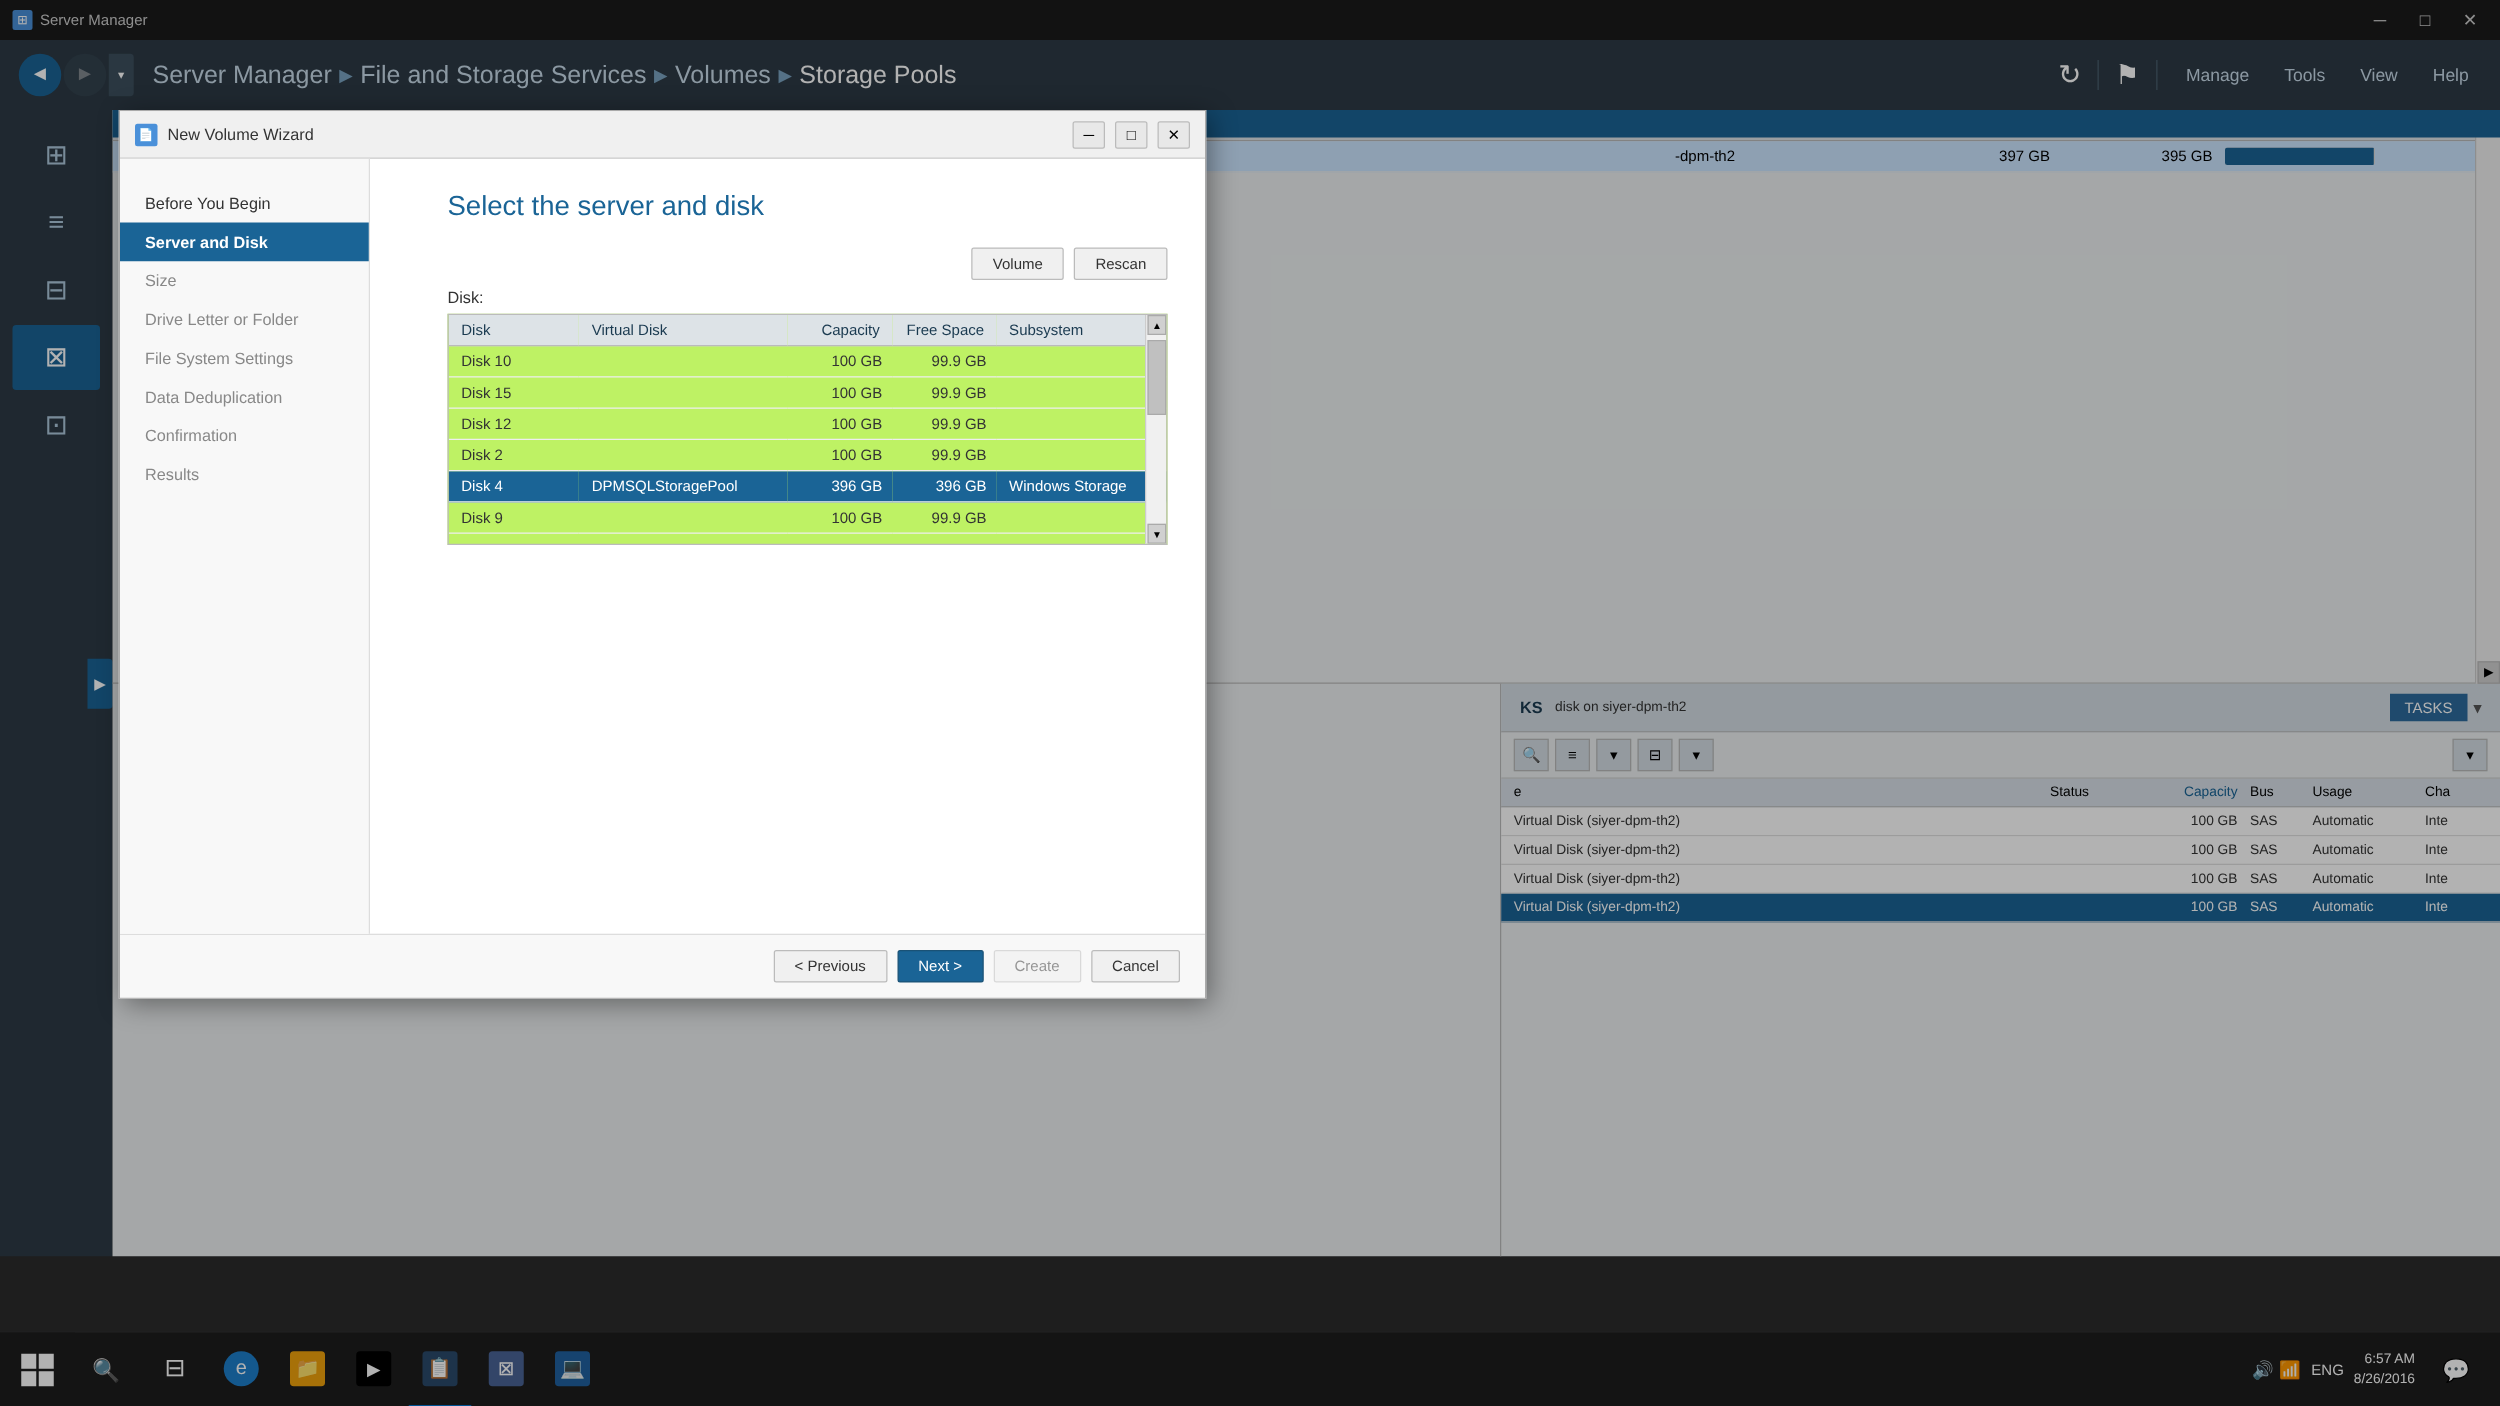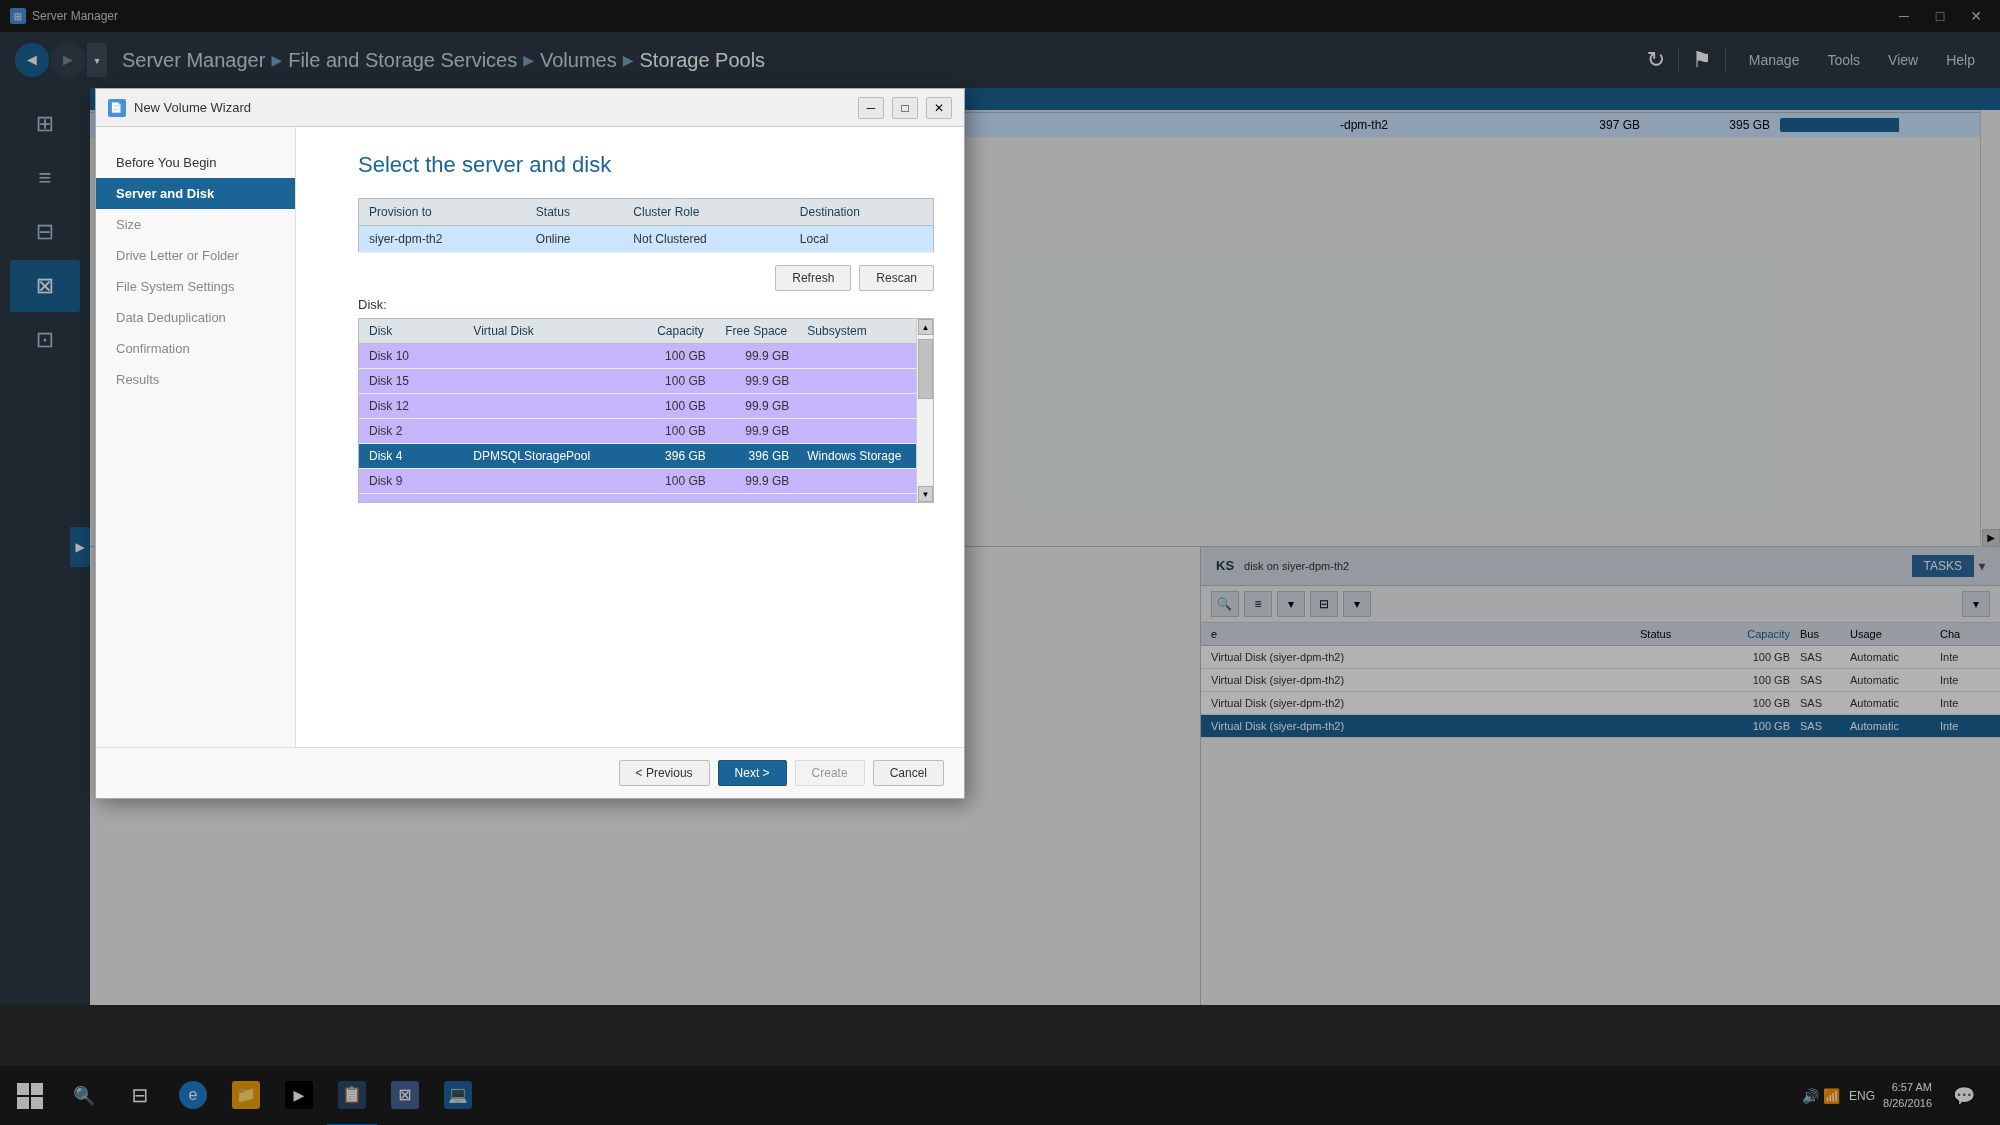--- a/index.html
+++ b/index.html
@@ -473,21 +473,21 @@
       font-size: 12px;
       color: #333;
       border-bottom: 1px solid #eee;
     }
     .data-table tr.selected td {
       background: #cce5ff;
     }
 
     .disk-table-container {
       border: 1px solid #bbb;
-      background: #c4b5fd;
+      background: #bef264;
       position: relative;
     }
     .disk-table {
       width: 100%;
       border-collapse: collapse;
     }
     .disk-table th {
       background: #dde3e7;
       padding: 5px 10px;
       text-align: left;
@@ -751,41 +751,23 @@
       <div class="wizard-nav-item">Drive Letter or Folder</div>
       <div class="wizard-nav-item">File System Settings</div>
       <div class="wizard-nav-item">Data Deduplication</div>
       <div class="wizard-nav-item">Confirmation</div>
       <div class="wizard-nav-item">Results</div>
     </div>
 
     <div class="wizard-content">
       <div class="wizard-title">Select the server and disk</div>
 
-      <table class="data-table">
-        <thead>
-          <tr>
-            <th>Provision to</th>
-            <th>Status</th>
-            <th>Cluster Role</th>
-            <th>Destination</th>
-          </tr>
-        </thead>
-        <tbody id="server-table-body">
-        <tr class="selected">
-      <td>siyer-dpm-th2</td>
-      <td>Online</td>
-      <td>Not Clustered</td>
-      <td>Local</td>
-    </tr>
-          </tbody>
-      </table>
 
       <div class="refresh-row">
-        <button class="btn">Refresh</button>
+        <button class="btn">Volume</button>
         <button class="btn">Rescan</button>
       </div>
 
       <div class="section-label">Disk:</div>
       <div class="disk-table-container" style="height:185px; overflow:hidden; position:relative;">
         <table class="disk-table">
           <thead>
             <tr>
               <th style="width:100px;">Disk</th>
               <th style="width:160px;">Virtual Disk</th>

